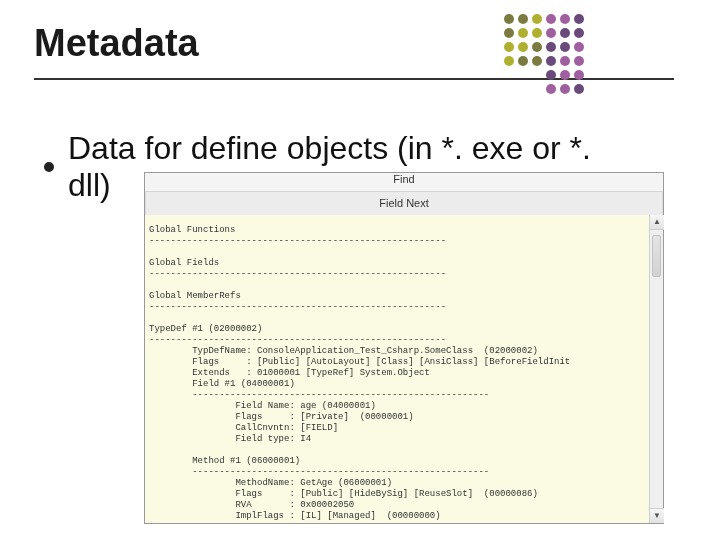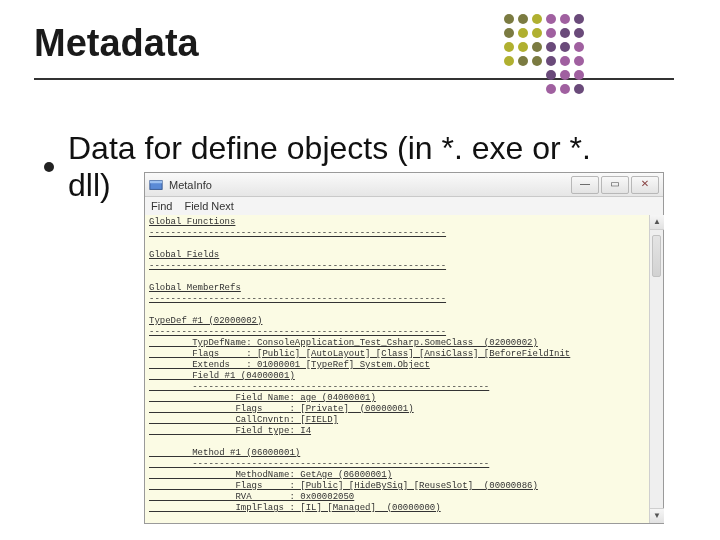--- a/index.html
+++ b/index.html
@@ -114,35 +114,35 @@
   .menubar {
     height: 18px;
     background: #f4f4f4;
     border-bottom: 1px solid #d6d6d6;
     display: flex;
     align-items: center;
     padding: 0 6px;
     gap: 12px;
     font-size: 11px;
     color: #333;
+    flex-direction: column;
   }
   .menu-item { cursor: pointer; }
   .content {
     position: absolute;
     left: 0; right: 0; top: 42px; bottom: 0;
     background: #fbfbe4;
     overflow: hidden;
     font-family: Consolas, "Courier New", monospace;
     font-size: 9px;
     line-height: 11px;
     color: #333;
     white-space: pre;
-    padding: 2px 4px;
-    box-sizing: border-box;
-    text-decoration: underline;
+    padding: 10px 4px;
+    box-sizing: border-box;
   }
   .scrollbar {
     position: absolute;
     right: 0; top: 42px; bottom: 0;
     width: 14px;
     background: #efefef;
     border-left: 1px solid #cfcfcf;
     box-sizing: border-box;
   }
   .sb-btn {
@@ -204,34 +204,20 @@
       <div class="dot d2"></div>
       <div class="dot d3"></div>
   </div>
 
   <div class="bullet-row">
     <span class="bullet-dot"></span>
     <span class="bullet-text">Data for define objects (in *. exe or *. dll)</span>
   </div>
 
   <div class="appwin">
-    <div class="titlebar">
-      <span class="app-icon">
-        <svg viewBox="0 0 16 16">
-            <rect x="1" y="3" width="14" height="10" fill="#5a8ad6" stroke="#2d4f88"></rect>
-            <rect x="1" y="3" width="14" height="3" fill="#9cc0f0"></rect>
-          </svg>
-      </span>
-      <span class="app-title">MetaInfo</span>
-      <div class="win-btns">
-        <div class="win-btn">—</div>
-        <div class="win-btn">▭</div>
-        <div class="win-btn close">✕</div>
-      </div>
-    </div>
     <div class="menubar">
       <span class="menu-item">Find</span>
       <span class="menu-item">Field Next</span>
     </div>
     <div class="content" id="content-area">Global Functions
 -------------------------------------------------------
 
 Global Fields
 -------------------------------------------------------
 

